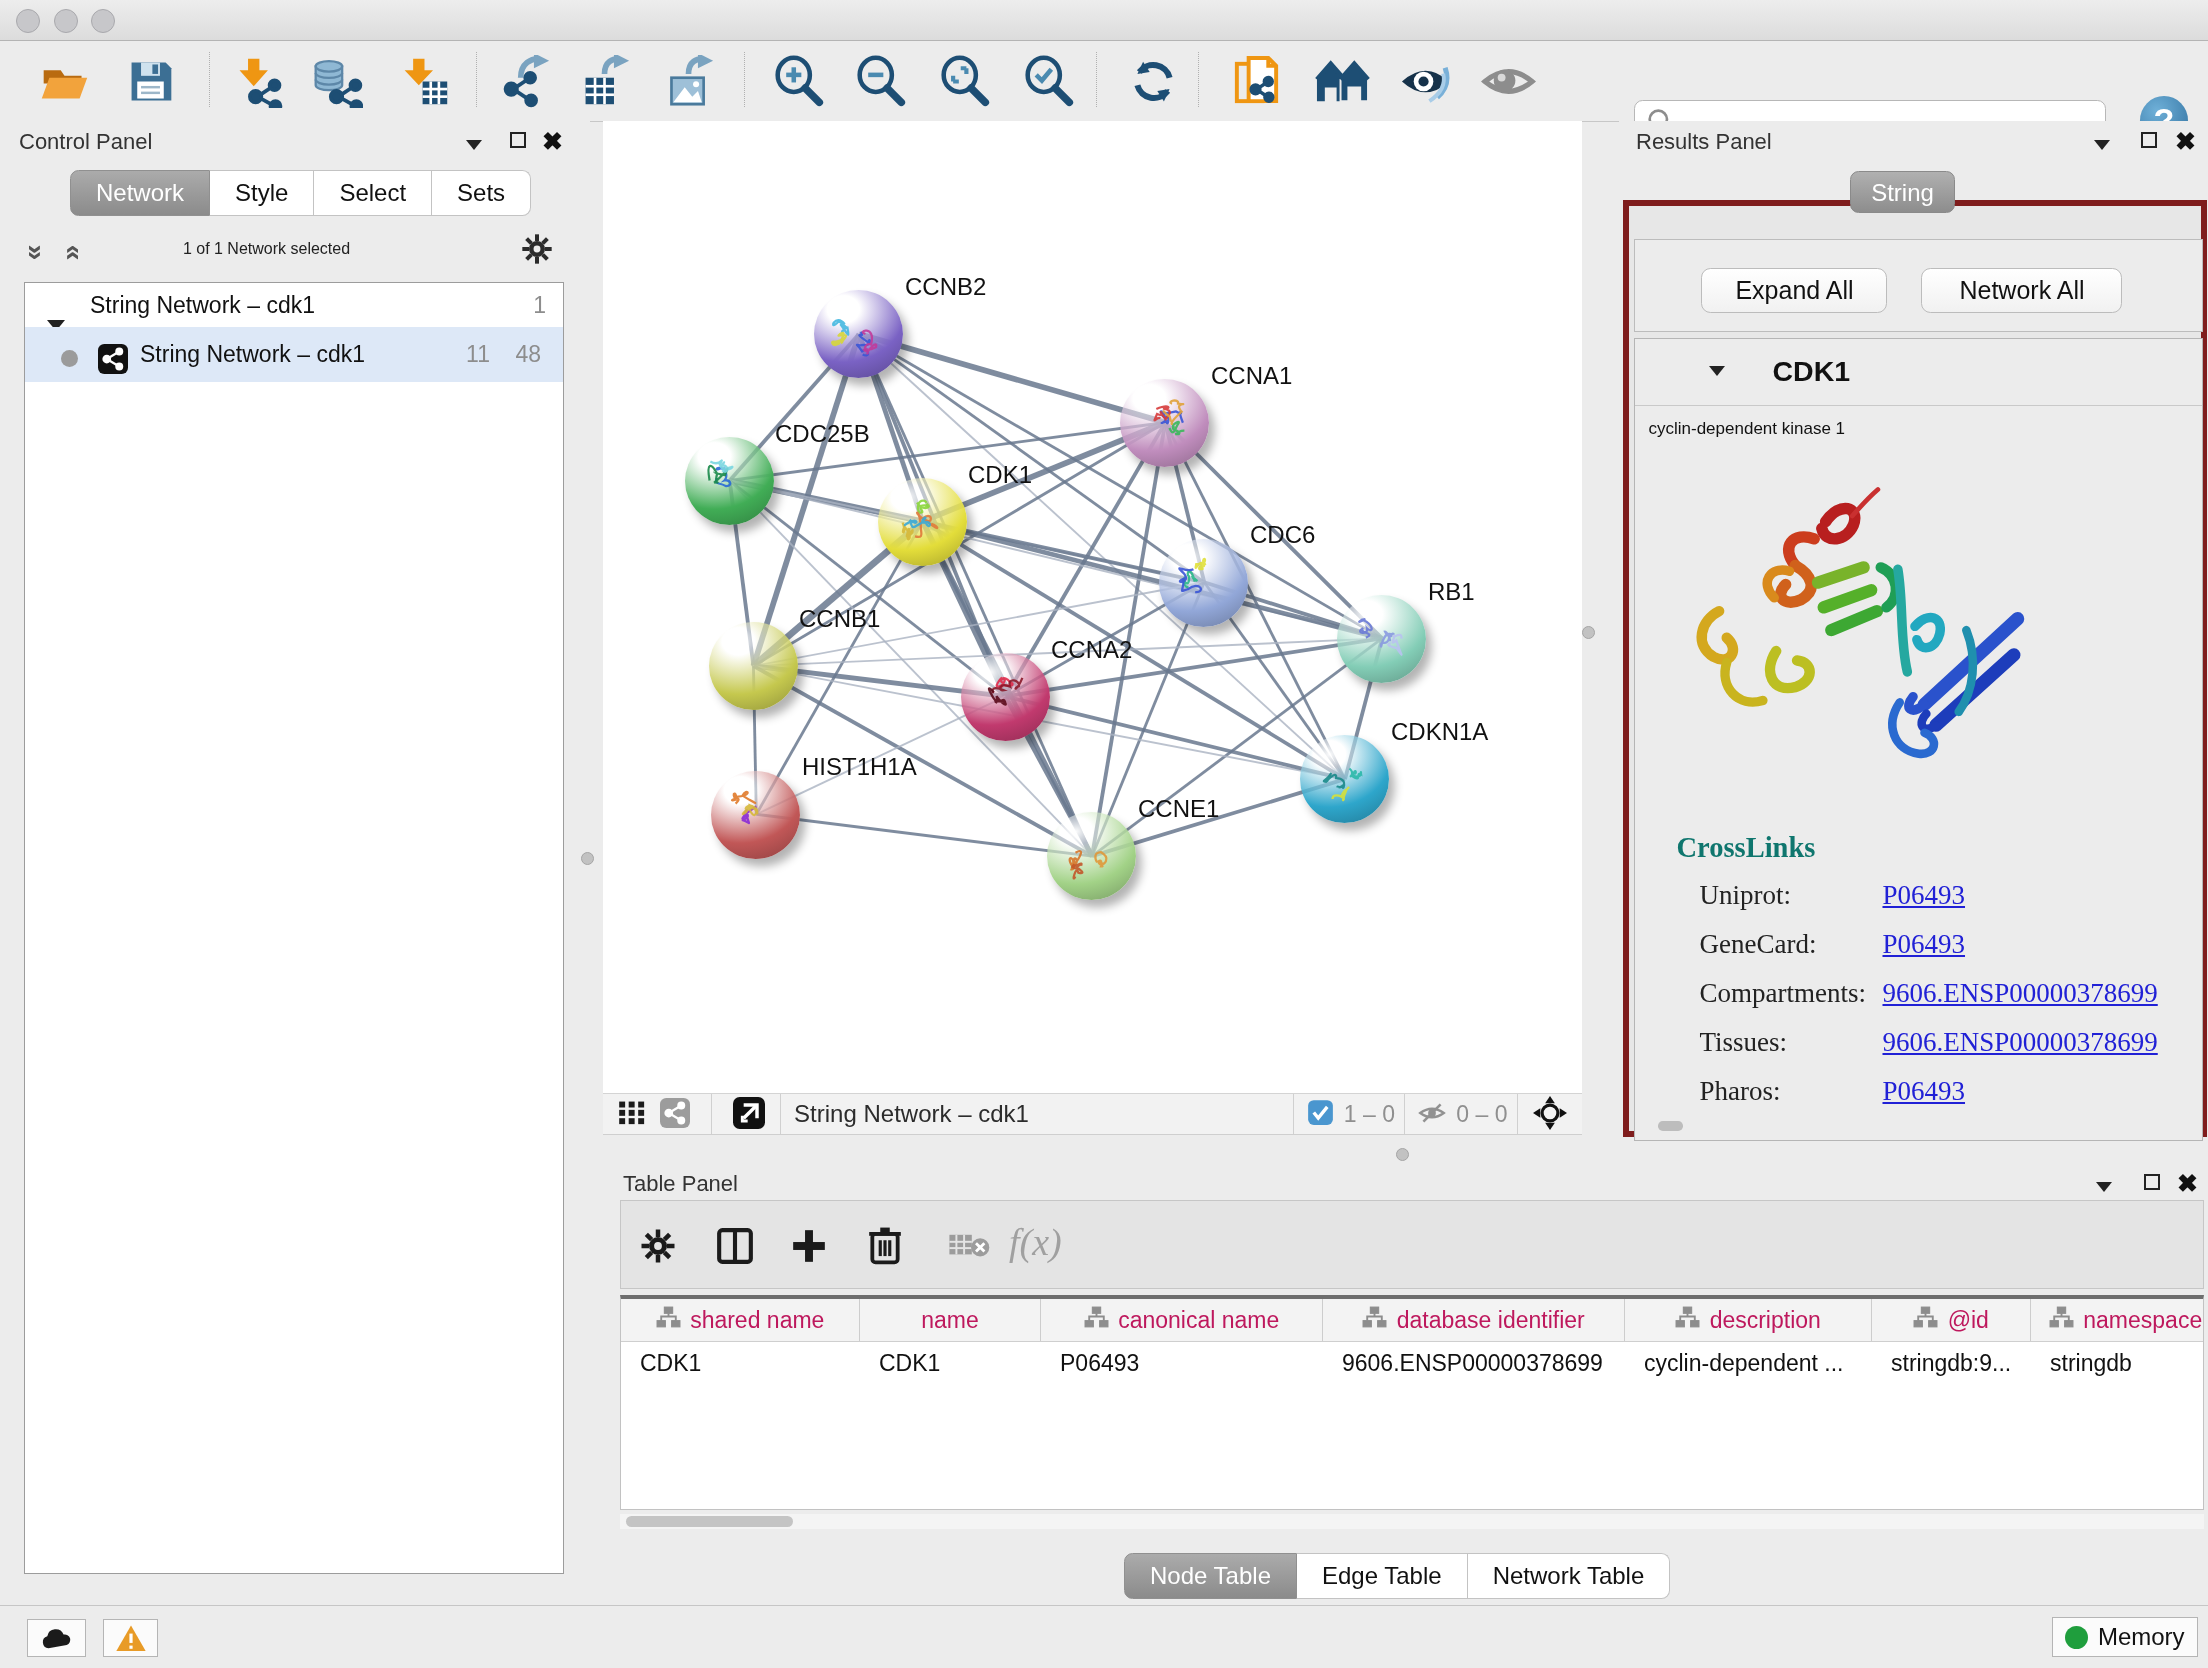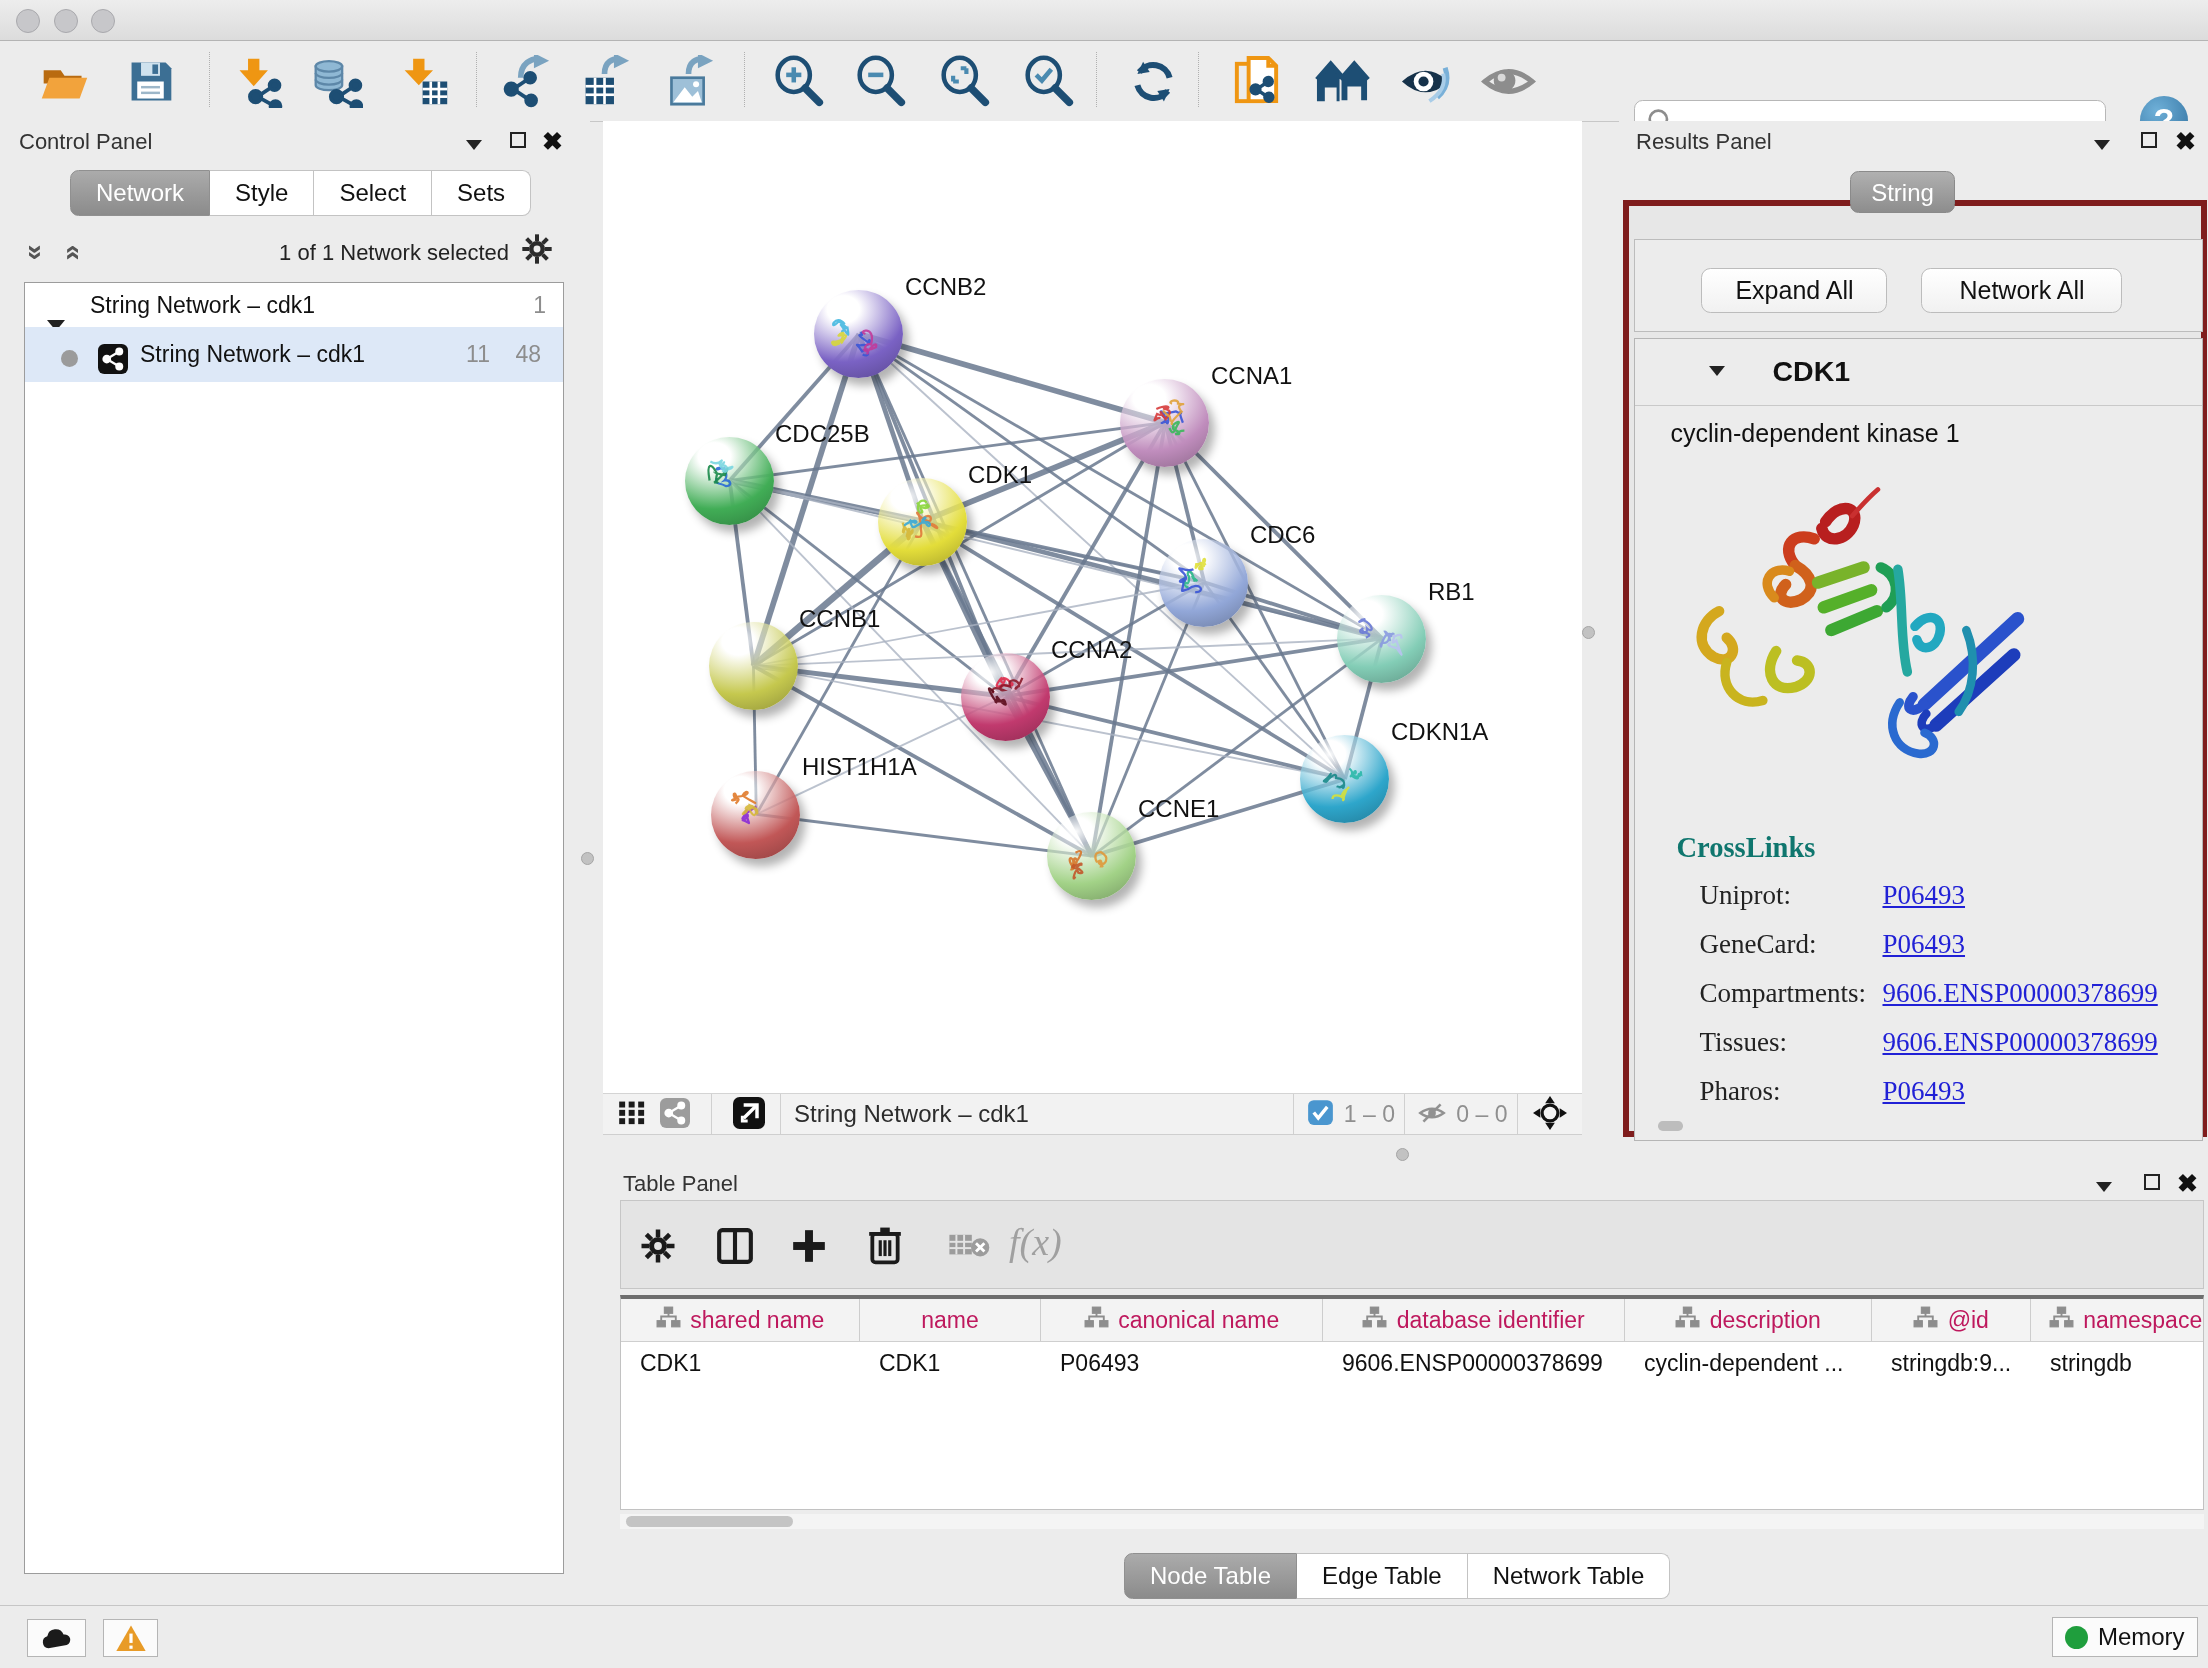--- a/index.html
+++ b/index.html
@@ -308,21 +308,21 @@
       <span class="tab">Select</span>
       <span class="tab">Sets</span>
     </div>
 
   <div class="abs" style="left:28.5px;top:115px">
     <span class="chev" style="transform:rotate(90deg);display:inline-block">»</span>
   </div>
   <div class="abs" style="left:63px;top:115px">
     <span class="chev" style="transform:rotate(-90deg);display:inline-block">»</span>
   </div>
-  <div class="abs" style="left:24px;top:119px;width:485px;text-align:right;font-size:22px;color:#222">1 of 1 Network selected</div>
+  <div class="abs" style="left:24px;top:119px;width:485px;text-align:center;font-size:16px;color:#222">1 of 1 Network selected</div>
   <div class="abs" style="left:521px;top:112px">
     <svg width="32" height="32" viewBox="0 0 24 24">
       <g fill="#2b2b2b">
         <circle cx="12" cy="12" r="6"></circle>
         <g>
           <rect x="10.5" y="1" width="3" height="5"></rect>
             <rect x="10.5" y="18" width="3" height="5"></rect>
           <rect x="1" y="10.5" width="5" height="3"></rect>
             <rect x="18" y="10.5" width="5" height="3"></rect>
           <rect x="10.5" y="1" width="3" height="5" transform="rotate(45 12 12)"></rect>
@@ -585,21 +585,21 @@
     <div class="abs" style="left:5.7px;top:33px;width:569px;height:93px;background:#ececec;border:1px solid #bcbcbc;box-sizing:border-box">
       <div class="btn abs" style="left:66px;top:27.6px;width:184px;height:43px;line-height:43px">Expand All</div>
       <div class="btn abs" style="left:286px;top:27.6px;width:199px;height:43px;line-height:43px">Network All</div>
     </div>
 
     <div class="cdk1box" style="top:132px;left:5.7px;width:569px">
       <div class="abs" style="left:0;top:0;width:100%;height:67px;border-bottom:1px solid #c9c9c9;box-sizing:border-box">
         <span class="pctl-tri abs" style="left:74px;top:27px"></span>
         <span class="abs" style="left:137px;top:16px;font-size:28.5px;font-weight:bold">CDK1</span>
       </div>
-      <div class="abs" style="left:35px;top:80px;font-size:25px">cyclin-dependent kinase 1</div>
+      <div class="abs" style="left:13px;top:80px;font-size:17px">cyclin-dependent kinase 1</div>
 
       <svg class="abs" style="left:48px;top:137px" width="366" height="352" viewBox="0 0 385 370">
         <g fill="none" stroke-linecap="round" stroke-linejoin="round">
           <path d="M150,48 C165,26 187,32 179,52 C172,68 150,72 146,55" stroke="#b81f1f" stroke-width="12"></path>
           <path d="M178,42 C190,28 198,20 205,14" stroke="#c93030" stroke-width="5"></path>
           <path d="M138,66 C116,58 102,74 118,94" stroke="#cc3d1d" stroke-width="12"></path>
           <path d="M118,94 C136,104 142,120 124,130 C106,138 96,126 108,114" stroke="#d0611c" stroke-width="12"></path>
           <path d="M96,128 C80,112 92,94 112,100" stroke="#d98a1c" stroke-width="10"></path>
           <path d="M38,142 C18,152 12,178 32,190 C50,200 60,182 46,170" stroke="#d4a81e" stroke-width="11"></path>
           <path d="M46,196 C38,222 58,244 84,236" stroke="#c9b41e" stroke-width="10"></path>

